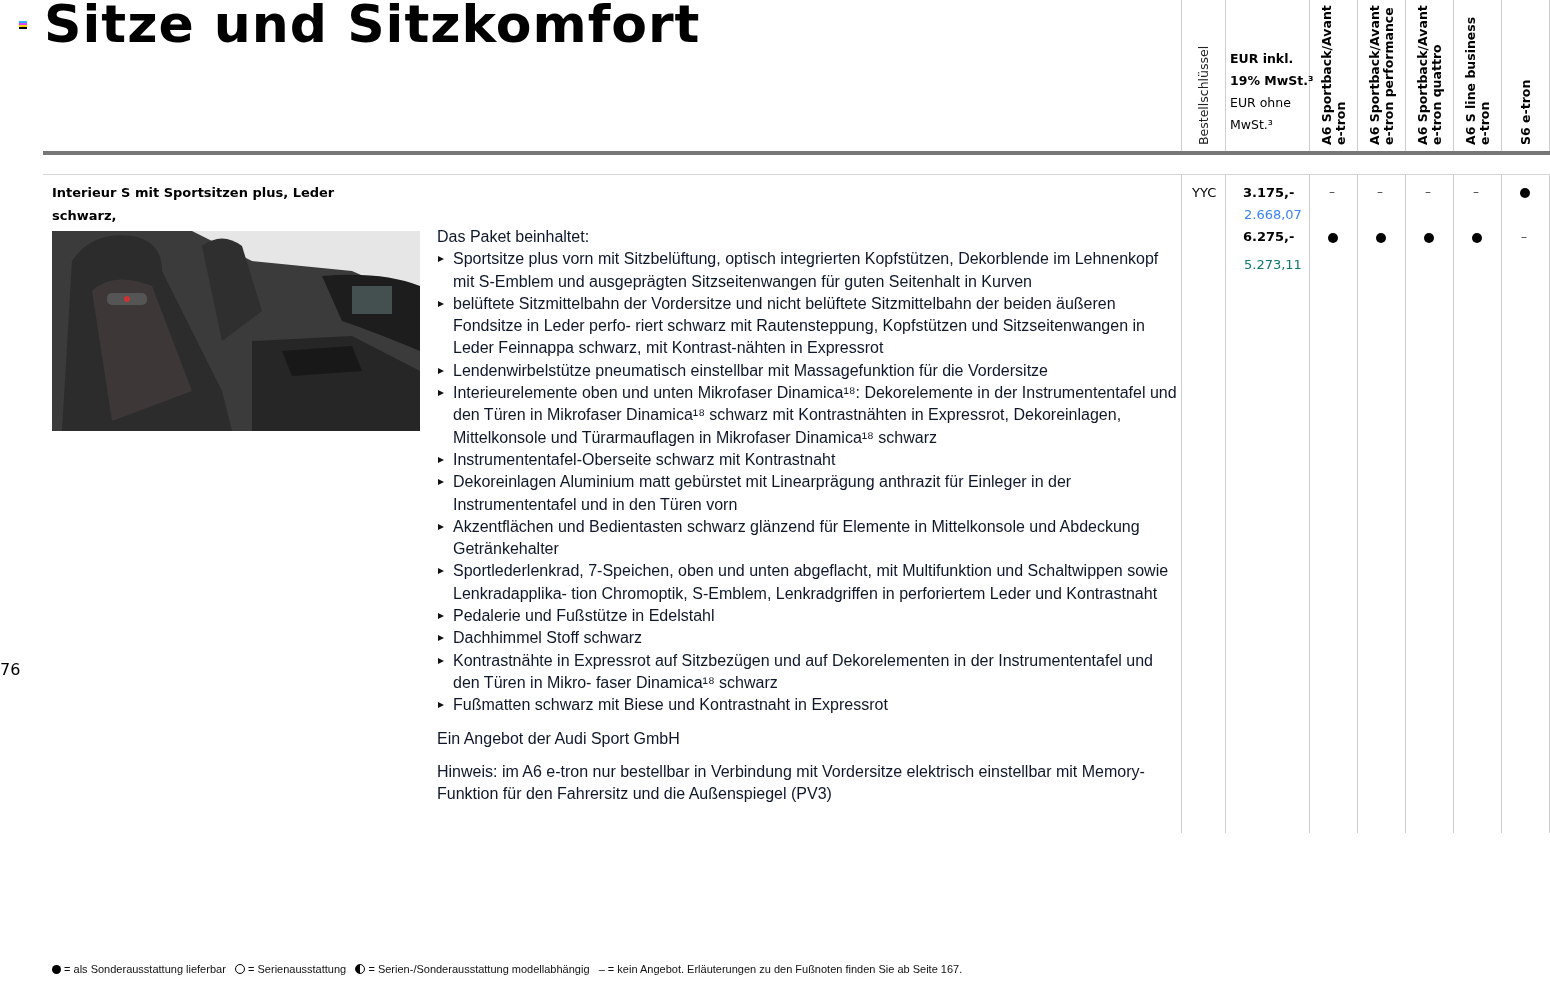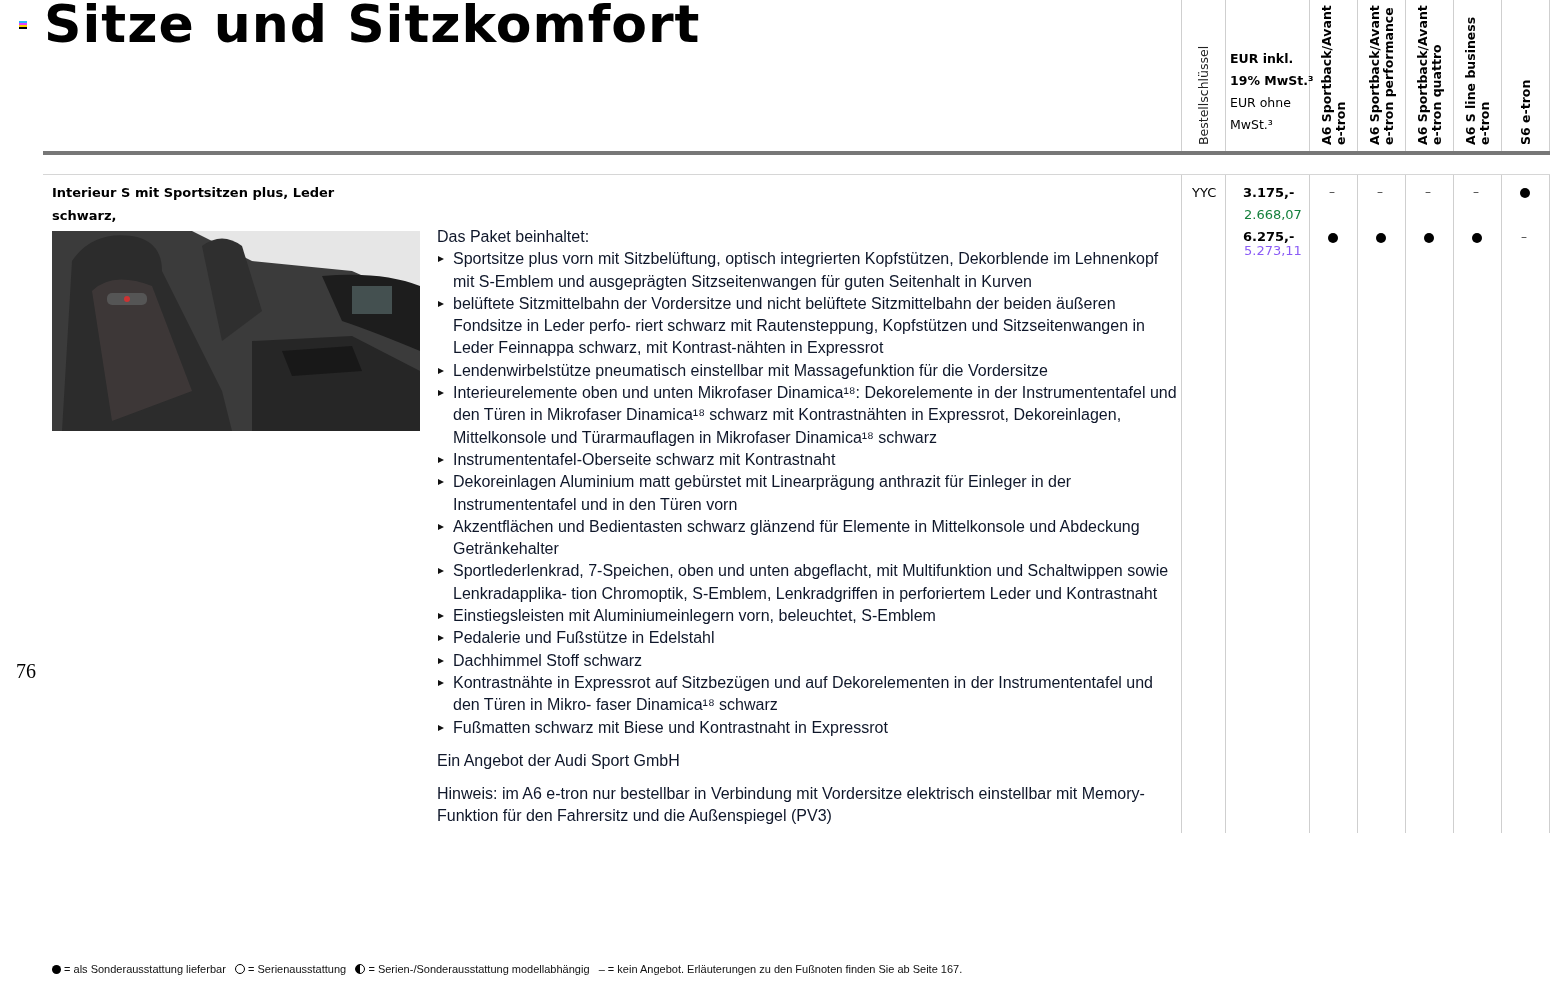--- a/index.html
+++ b/index.html
@@ -20,21 +20,21 @@
   .desc{left:437px;top:226px;width:740px;font-family:Liberation Sans, sans-serif;font-size:16px;line-height:22.3px;color:#0f172a;}
   .desc p{margin:0;}
   .desc ul{list-style:none;margin:0;padding:0;}
   .desc li{position:relative;padding-left:16px;}
   .desc li::before{content:"";position:absolute;left:1px;top:8px;border-left:6px solid #111;border-top:3.5px solid transparent;border-bottom:3.5px solid transparent;}
   .gap{height:11px;}
   .cell{position:absolute;font-size:13px;line-height:22.3px;}
   .dot{position:absolute;width:10px;height:10px;border-radius:50%;background:#000;}
   .dash{position:absolute;font-size:12px;color:#444;}
   .footer{left:52px;top:963px;font-family:"Liberation Sans",sans-serif;font-size:11px;color:#111;white-space:nowrap;}
-  .pagenum{left:16px;top:660px;font-size:20px;font-family:Liberation Serif, serif;}
+  .pagenum{left:0;top:660px;font-size:16px;}
 </style>
 </head>
 <body>
 
 <div class="abs cmyk">
   <div style="background:#29b6f6"></div>
     <div style="background:#e040fb"></div>
     <div style="background:#ffd600"></div>
     <div style="background:#000"></div>
 </div>
@@ -116,38 +116,37 @@
   <p>Das Paket beinhaltet:</p>
   <ul>
     <li>Sportsitze plus vorn mit Sitzbelüftung, optisch integrierten Kopfstützen, Dekorblende im Lehnenkopf mit S-Emblem und ausgeprägten Sitzseitenwangen für guten Seitenhalt in Kurven</li>
     <li>belüftete Sitzmittelbahn der Vordersitze und nicht belüftete Sitzmittelbahn der beiden äußeren Fondsitze in Leder perfo- riert schwarz mit Rautensteppung, Kopfstützen und Sitzseitenwangen in Leder Feinnappa schwarz, mit Kontrast-nähten in Expressrot</li>
     <li>Lendenwirbelstütze pneumatisch einstellbar mit Massagefunktion für die Vordersitze</li>
     <li>Interieurelemente oben und unten Mikrofaser Dinamica¹⁸: Dekorelemente in der Instrumententafel und den Türen in Mikrofaser Dinamica¹⁸ schwarz mit Kontrastnähten in Expressrot, Dekoreinlagen, Mittelkonsole und Türarmauflagen in Mikrofaser Dinamica¹⁸ schwarz</li>
     <li>Instrumententafel-Oberseite schwarz mit Kontrastnaht</li>
     <li>Dekoreinlagen Aluminium matt gebürstet mit Linearprägung anthrazit für Einleger in der Instrumententafel und in den Türen vorn</li>
     <li>Akzentflächen und Bedientasten schwarz glänzend für Elemente in Mittelkonsole und Abdeckung Getränkehalter</li>
     <li>Sportlederlenkrad, 7-Speichen, oben und unten abgeflacht, mit Multifunktion und Schaltwippen sowie Lenkradapplika- tion Chromoptik, S-Emblem, Lenkradgriffen in perforiertem Leder und Kontrastnaht</li>
-    <li>Einstiegsleisten mit Aluminiumeinlegern vorn, beleuchtet, S-Emblem</li>
     <li>Pedalerie und Fußstütze in Edelstahl</li>
     <li>Dachhimmel Stoff schwarz</li>
     <li>Kontrastnähte in Expressrot auf Sitzbezügen und auf Dekorelementen in der Instrumententafel und den Türen in Mikro- faser Dinamica¹⁸ schwarz</li>
     <li>Fußmatten schwarz mit Biese und Kontrastnaht in Expressrot</li>
   </ul>
   <div class="gap"></div>
   <p>Ein Angebot der Audi Sport GmbH</p>
   <div class="gap"></div>
   <p>Hinweis: im A6 e-tron nur bestellbar in Verbindung mit Vordersitze elektrisch einstellbar mit Memory-Funktion für den Fahrersitz und die Außenspiegel (PV3)</p>
 </div>
 
 <div class="cell" style="left:1192px;top:182px">YYC</div>
 
 <div class="cell" style="left:1243px;top:182px;font-weight:bold">3.175,-</div>
-<div class="cell" style="left:1244px;top:204px;color:#15803d">2.668,07</div>
+<div class="cell" style="left:1244px;top:204px;color:#3b82f6">2.668,07</div>
 <div class="cell" style="left:1243px;top:226px;font-weight:bold">6.275,-</div>
-<div class="cell" style="left:1244px;top:240px;color:#8b5cf6">5.273,11</div>
+<div class="cell" style="left:1244px;top:254px;color:#0f766e">5.273,11</div>
 
 <div class="dash" style="left:1329px;top:185px">–</div>
 <div class="dash" style="left:1377px;top:185px">–</div>
 <div class="dash" style="left:1425px;top:185px">–</div>
 <div class="dash" style="left:1473px;top:185px">–</div>
 <div class="dot" style="left:1520px;top:188px"></div>
 
 <div class="dot" style="left:1328px;top:233px"></div>
 <div class="dot" style="left:1376px;top:233px"></div>
 <div class="dot" style="left:1424px;top:233px"></div>

